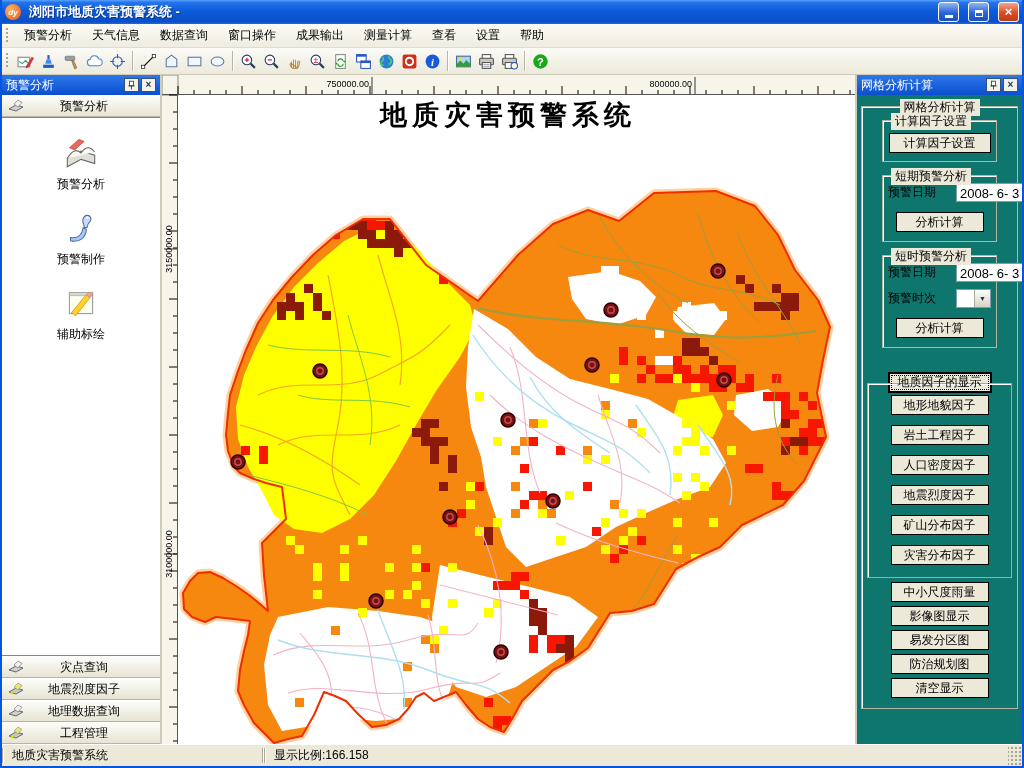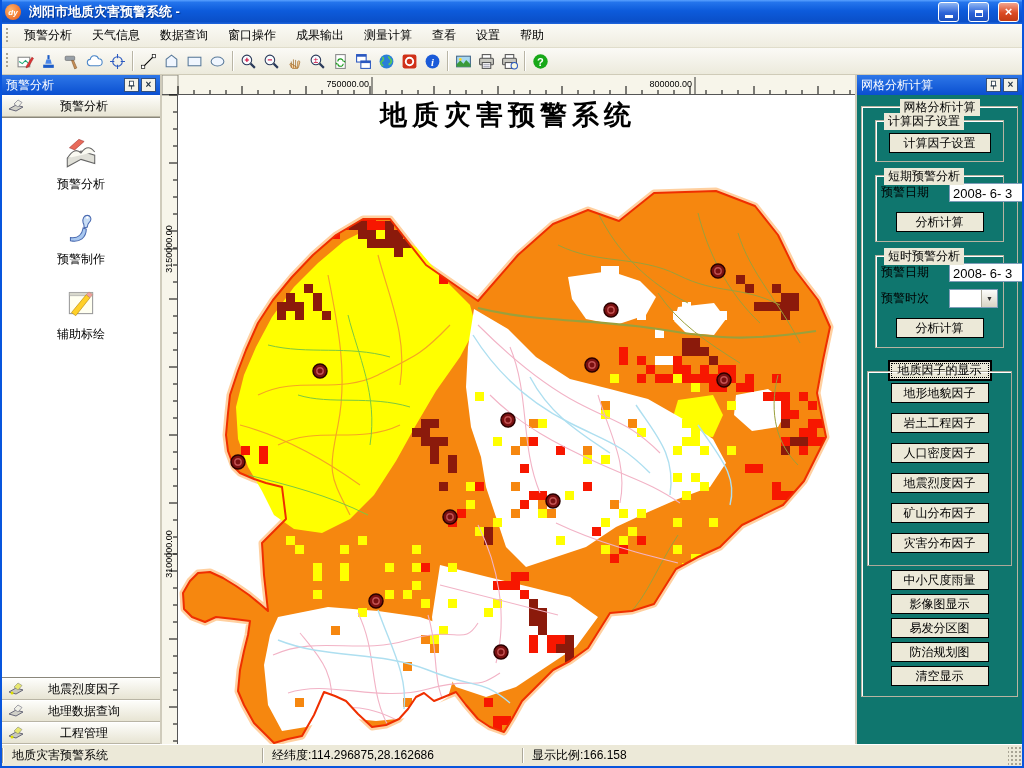--- a/index.html
+++ b/index.html
@@ -41,31 +41,31 @@
 
 .map-area{flex:1;position:relative;background:#fff;overflow:hidden}
 .map-area svg.mapsvg{position:absolute;left:0;top:0}
 
 .right-panel{width:167px;flex:0 0 167px;display:flex;flex-direction:column;background:#0f766e;border-left:2px solid #CFCBBB}
 .rp-content{flex:1;padding:1px 2px;overflow:hidden}
 .gbox{position:relative;border:1px solid #B8B4A2;box-shadow:inset 1px 1px 0 #fff}
 .gbox>.legend{position:absolute;top:-8px;left:8px;background:#ECE9D8;padding:0 4px;white-space:nowrap}
 .gbox>.legend.center{left:50%;transform:translateX(-50%)}
 .outer-box{margin:10px 2px 0;padding-bottom:6px}
-.sub-box{margin:13px 13px 0}
+.sub-box{margin:13px 20px 0}
 .xp-button{display:block;margin:0 auto;border:1px solid #000;background:#ECE9D8;font-family:"Liberation Sans",sans-serif;font-size:12px;height:20px;cursor:default;white-space:nowrap}
 .xp-button.focused{border-width:2px;outline:1px dotted #000;outline-offset:-4px;height:21px}
 .form-row{display:flex;align-items:center;margin:7px 5px 0;gap:12px}
 .form-label{width:56px;flex:0 0 56px;white-space:nowrap}
 .combo{display:flex;height:19px;flex:1;border:1px solid #7F9DB9;background:#fff}
 .combo-field{flex:1;padding:2px 12px 0 3px;font-size:13px;white-space:nowrap;overflow:hidden}
 .combo-btn{width:16px;flex:0 0 16px;background:linear-gradient(180deg,#FDFDFB,#D8D4C4);border-left:1px solid #ACA899;display:flex;align-items:center;justify-content:center;font-size:7px;color:#333}
 .factor-box{margin:9px 5px 0;border:1px solid #ACA899;box-shadow:inset 1px 1px 0 #fff;padding:1px 0 12px}
 .factor-box .xp-button{margin-top:10px}
-.hdr-btn{margin-top:12px}
+.hdr-btn{margin-top:24px}
 .layer-btns .xp-button{margin-top:4px}
 .layer-btns{padding-bottom:4px}
 
 .statusbar{height:22px;flex:0 0 22px;background:#ECE9D8;border-top:1px solid #fff;display:flex;align-items:center;font-size:12px}
 .sb-panel{padding:0 8px;height:100%;display:flex;align-items:center;white-space:nowrap;overflow:hidden}
 .sb-sep{width:0;height:72%;border-left:1px solid #ACA899;border-right:1px solid #fff}
 .sb-ready{flex:0 0 262px}
 .sb-app{flex:0 0 258px}
 .sb-coord{flex:0 0 258px}
 .sb-scale{flex:1}
@@ -300,20 +300,27 @@
         </div>
         <div class="lp-item">
           <svg viewBox="0 0 36 36">
             <rect x="7" y="9" width="22" height="20" fill="#FFFFF0" stroke="#999"></rect>
             <path d="M7 9h22v3H7z" fill="#D8D8CC" stroke="#999" stroke-width="0.5"></path>
             <path d="M9 28L23 11l3.5 3L13 31z" fill="#FFD028" stroke="#B8860B" stroke-width="0.6"></path>
             <path d="M23 11l3.5 3 2.5-3-3.5-2.5z" fill="#F0A0A0" stroke="#B86" stroke-width="0.5"></path>
           </svg>
           <span class="lp-item-label">辅助标绘</span>
         </div>
+      </div>
+      <div class="section-bar">
+        <svg viewBox="0 0 16 16">
+            <path d="M1 11l7-4 7 2-7 4z" fill="#D0D0C8" stroke="#667"></path>
+            <path d="M6 6l4-4 4 2.5L10 9z" fill="#F0F0E8" stroke="#667" stroke-width="0.6"></path>
+          </svg>
+        <span class="sb-label">灾点查询</span>
       </div>
       <div class="section-bar">
         <svg viewBox="0 0 16 16">
             <path d="M1 11l7-4 7 2-7 4z" fill="#C8C8C0" stroke="#667"></path>
             <path d="M6 6l4-4 4 2.5L10 9z" fill="#E8E870" stroke="#887" stroke-width="0.6"></path>
             <circle cx="4" cy="12" r="1.5" fill="#DDDD00"></circle>
           </svg>
         <span class="sb-label">地震烈度因子</span>
       </div>
       <div class="section-bar">
@@ -959,19 +966,18 @@
         </div>
       </div>
     </div>
 
   </div>
 
   <div class="statusbar">
     <span class="sb-sep"></span>
     <span class="sb-panel sb-app">地质灾害预警系统</span>
     <span class="sb-sep"></span>
-    <span class="sb-panel sb-coord">经纬度:114.296875,28.162686</span>
     <span class="sb-sep"></span>
     <span class="sb-panel sb-scale">显示比例:166.158</span>
     <span class="size-grip"></span>
   </div>
 
 </div>
 
 </body></html>

